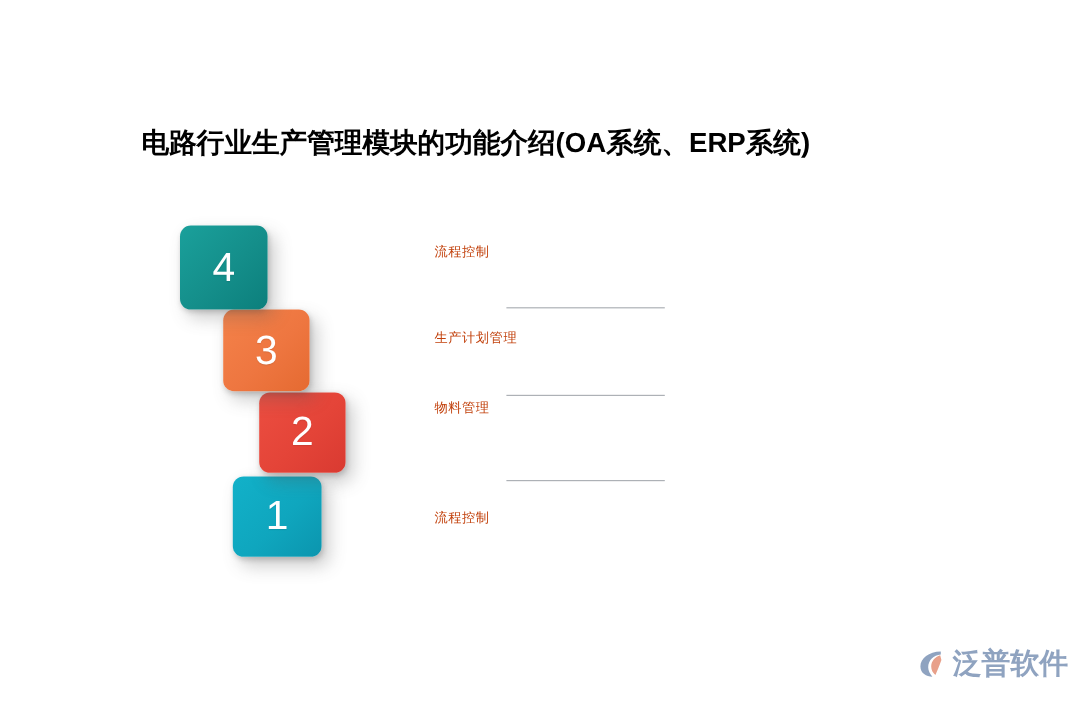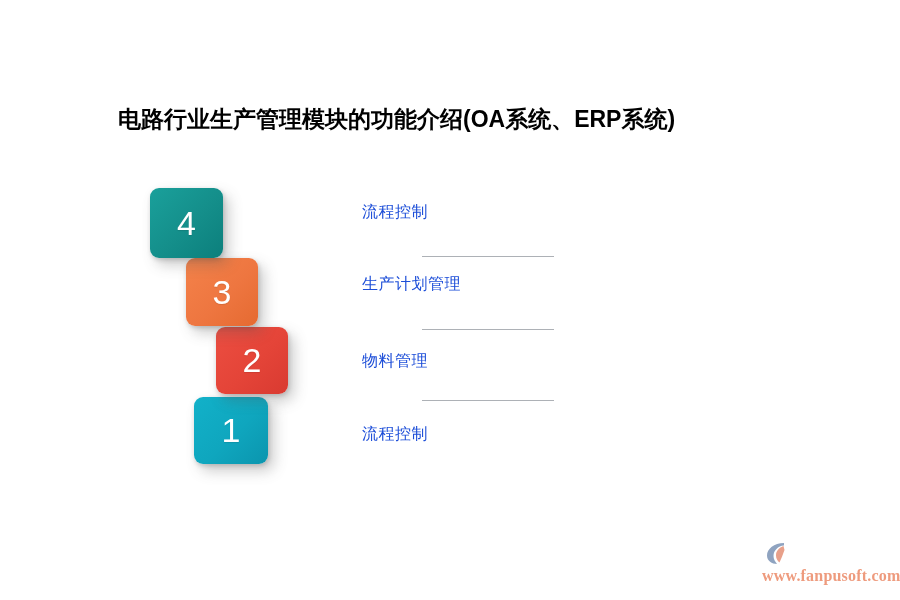--- a/index.html
+++ b/index.html
@@ -90,28 +90,28 @@
   #labels {
     position: absolute;
     left: 0; top: 0;
     width: 900px;
     height: 600px;
   }
 
   .label {
     position: absolute;
     left: 362px;
-    font-size: 16px;
-    color: #1d4ed8;
+    font-size: 11px;
+    color: #c2410c;
     white-space: nowrap;
     letter-spacing: 0.5px;
   }
   .label-0 { top: 202px; }
   .label-1 { top: 274px; text-align: center; }
-  .label-2 { top: 351px; }
+  .label-2 { top: 332px; }
   .label-3 { top: 424px; }
 
   .divider {
     position: absolute;
     left: 422px;
     width: 132px;
     height: 1px;
     background: #adb1b6;
   }
   .div-0 { top: 256px; }
@@ -206,17 +206,17 @@
   </div>
 
   <div id="watermark">
     <div id="wm-row">
       <span id="wm-mark">
         <svg width="30" height="30" viewBox="0 0 30 30">
           <path d="M22 5 C12 5 5 11 5 17.5 C5 23 10 26 15 26 C13 23.5 11.5 21 11.5 18 C11.5 12.5 16 8 22 7.5 Z" fill="#8FA3C0"></path>
           <path d="M21.5 8 C17 9.5 14 13 14 17.5 C14 20.5 15.5 23 17.5 24.5 C19 21 21 16.5 22.5 12 Z" fill="#E8A08A"></path>
         </svg>
       </span>
-    </div>
-    <div id="wm-url">www.fanpusoft.com</div>
+      <span id="wm-cn">泛普软件</span>
+    </div>
   </div>
 
 </div>
 
 </body></html>

